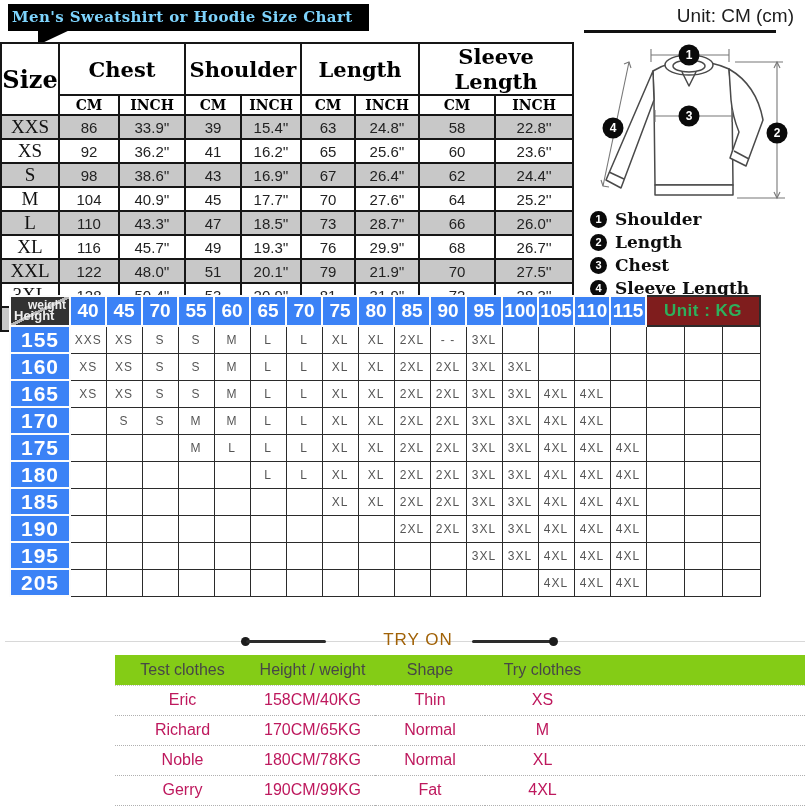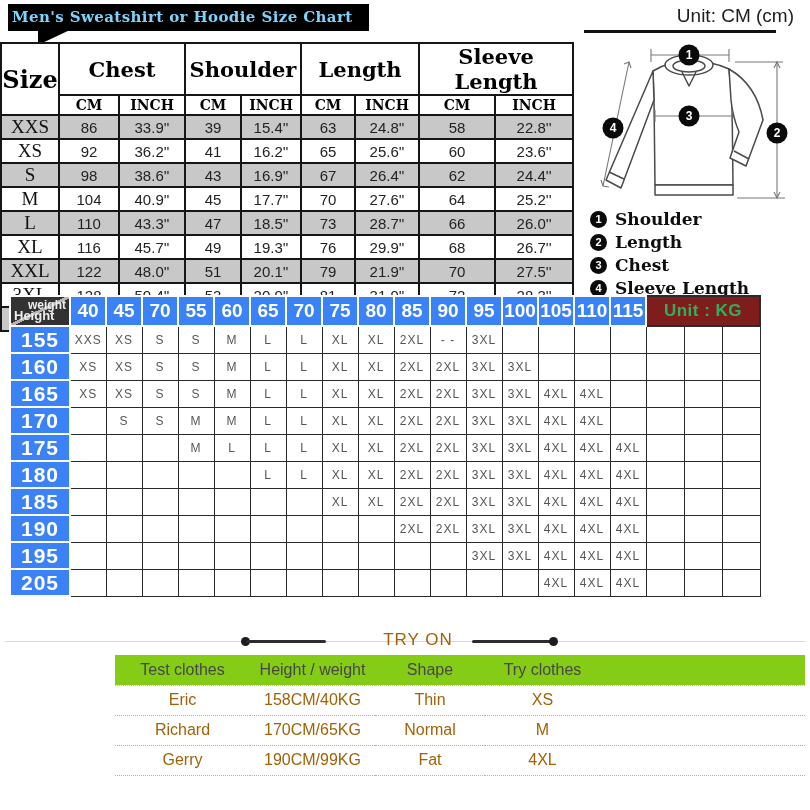--- a/index.html
+++ b/index.html
@@ -63,21 +63,21 @@
   .accent { position:absolute; top:640px; height:3px; background:#2c2c2c; border-radius:2px; }
   .accent.l { left:246px; width:80px; }
   .accent.r { left:472px; width:80px; }
   .dot { position:absolute; top:637px; width:9px; height:9px; background:#1c1c1c; border-radius:50%; }
   .dot.l { left:241px; }
   .dot.r { left:549px; }
   .tryon-title { position:absolute; left:368px; top:630px; width:100px; text-align:center;
     font-size:17px; color:#a16207; letter-spacing:1px; }
   .tryon { position:absolute; left:115px; top:655px; width:690px; }
   .tryon td { height:30px; text-align:center; border-bottom:1px dotted #b0b0b0;
-    font-size:16px; color:#a16207; }
+    font-size:16px; color:#be185d; }
   .tryon tr.head td { background:#84cc16; color:#474747; border-bottom:1px dotted #c4c4c4; }
   .tryon td.fill { width:200px; }
 
   svg text.mnum { fill:#fff; font-size:12px; font-weight:700;
     font-family:"Liberation Sans",sans-serif; }
 </style>
 </head>
 <body>
 
 <div class="banner">Men's Sweatshirt or Hoodie Size Chart</div>
@@ -568,20 +568,27 @@
         <td class="fill"></td>
       </tr>
       <tr>
         <td>Richard</td>
         <td>170CM/65KG</td>
         <td>Normal</td>
         <td>M</td>
         <td class="fill"></td>
       </tr>
       <tr>
+        <td>Noble</td>
+        <td>180CM/78KG</td>
+        <td>Normal</td>
+        <td>XL</td>
+        <td class="fill"></td>
+      </tr>
+      <tr>
         <td>Gerry</td>
         <td>190CM/99KG</td>
         <td>Fat</td>
         <td>4XL</td>
         <td class="fill"></td>
       </tr>
     </tbody>
 </table>
 
 </body></html>

